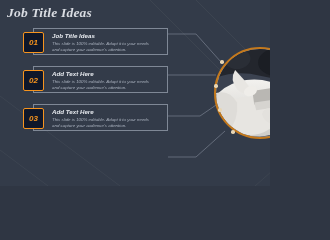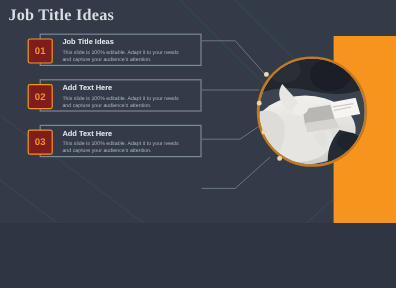--- a/index.html
+++ b/index.html
@@ -2,25 +2,26 @@
 <html><head>
 <meta charset="utf-8">
 <style>
   html, body {
     margin: 0;
     padding: 0;
     background: #2f3643;
   }
   #slide {
     position: relative;
-    width: 330px;
+    width: 270px;
     height: 186px;
     background: #333b49;
     overflow: hidden;
     font-family: "Liberation Sans", sans-serif;
+    font-style: italic;
   }
   
   .bg-deco {
     position: absolute;
     inset: 0;
     pointer-events: none;
     z-index: 0;
   }
   .bg-deco line { stroke: #3c4450; stroke-width: 1; }
 
@@ -102,21 +103,21 @@
 
   .badge {
     position: absolute;
     left: -11px;
     top: 3px;
     width: 21px;
     height: 21px;
     box-sizing: border-box;
     border: 1.6px solid #f7941e;
     border-radius: 2px;
-    background: #7f1d1d;
+    background: #0f172a;
     color: #f7941e;
     font-size: 8px;
     font-weight: 700;
     display: flex;
     align-items: center;
     justify-content: center;
     z-index: 5;
   }
 
   .item-text {

